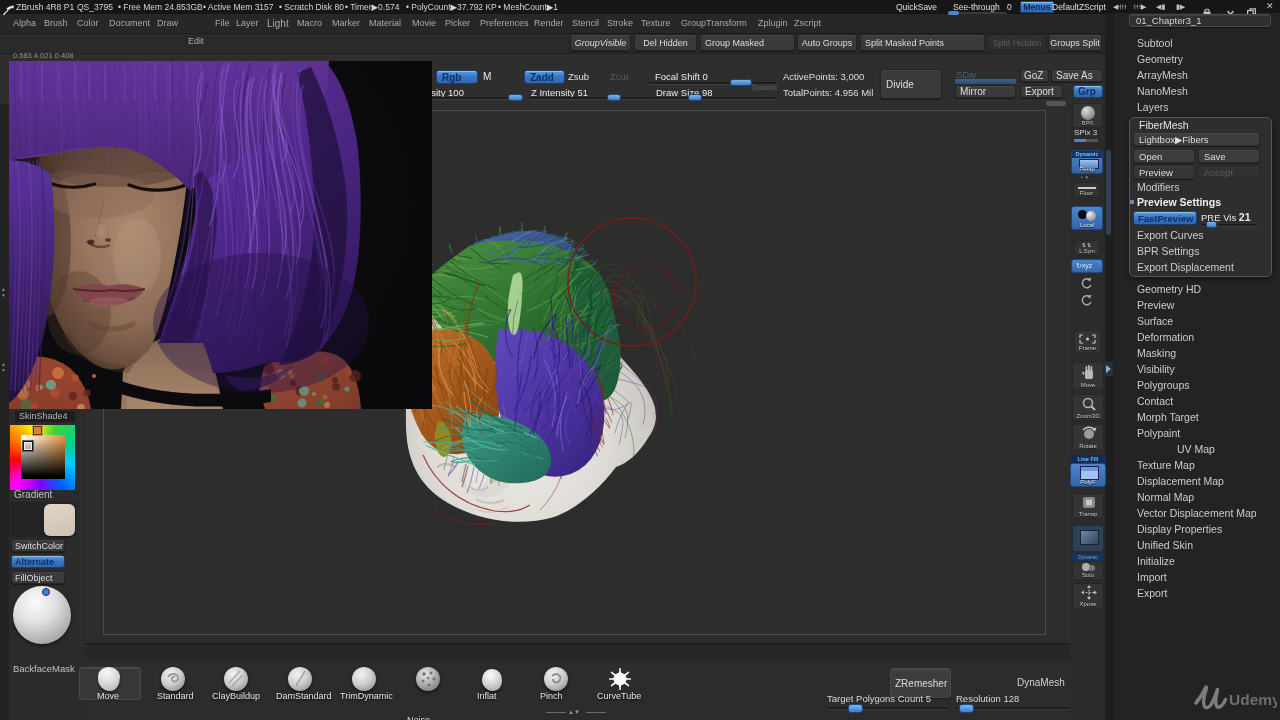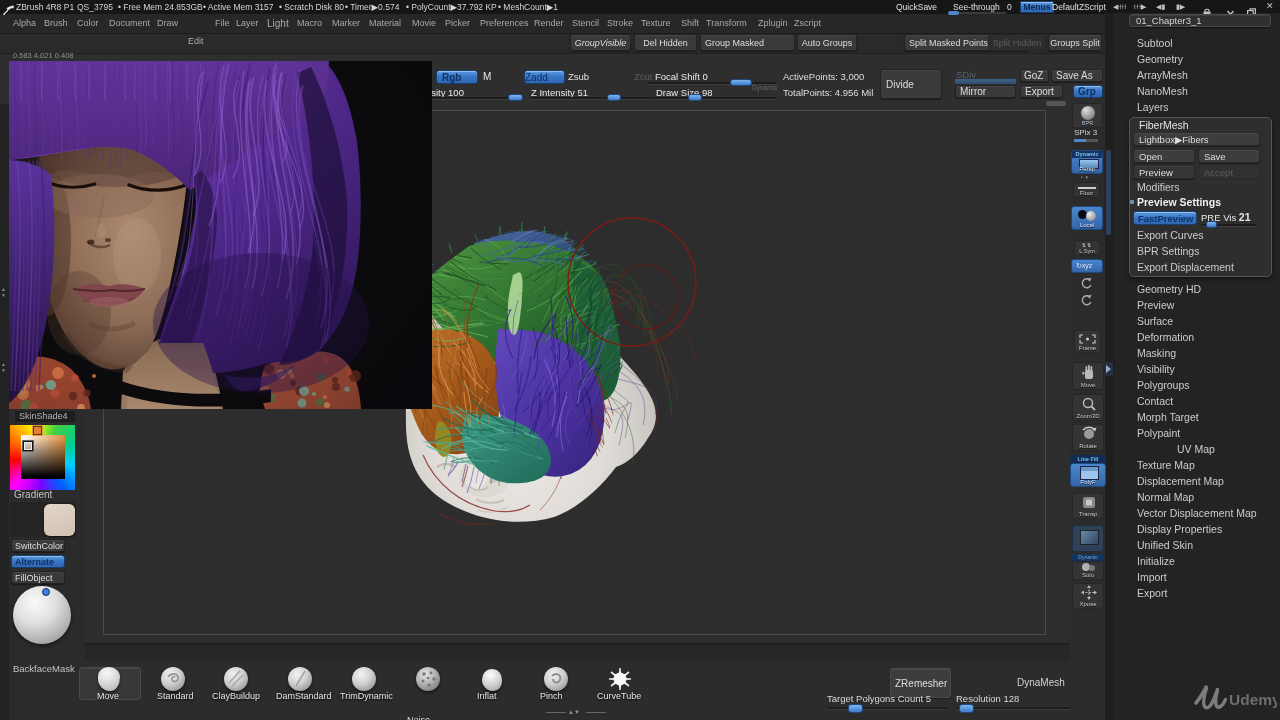--- a/index.html
+++ b/index.html
@@ -62,36 +62,36 @@
 <div style="position:absolute;left:297px;top:19px;font-size:9px;color:#a9a9a9;font-weight:400;white-space:nowrap;line-height:1;">Macro</div>
 <div style="position:absolute;left:332px;top:19px;font-size:9px;color:#a9a9a9;font-weight:400;white-space:nowrap;line-height:1;">Marker</div>
 <div style="position:absolute;left:369px;top:19px;font-size:9px;color:#a9a9a9;font-weight:400;white-space:nowrap;line-height:1;">Material</div>
 <div style="position:absolute;left:412px;top:19px;font-size:9px;color:#a9a9a9;font-weight:400;white-space:nowrap;line-height:1;">Movie</div>
 <div style="position:absolute;left:445px;top:19px;font-size:9px;color:#a9a9a9;font-weight:400;white-space:nowrap;line-height:1;">Picker</div>
 <div style="position:absolute;left:480px;top:19px;font-size:9px;color:#a9a9a9;font-weight:400;white-space:nowrap;line-height:1;">Preferences</div>
 <div style="position:absolute;left:534px;top:19px;font-size:9px;color:#a9a9a9;font-weight:400;white-space:nowrap;line-height:1;">Render</div>
 <div style="position:absolute;left:572px;top:19px;font-size:9px;color:#a9a9a9;font-weight:400;white-space:nowrap;line-height:1;">Stencil</div>
 <div style="position:absolute;left:607px;top:19px;font-size:9px;color:#a9a9a9;font-weight:400;white-space:nowrap;line-height:1;">Stroke</div>
 <div style="position:absolute;left:641px;top:19px;font-size:9px;color:#a9a9a9;font-weight:400;white-space:nowrap;line-height:1;">Texture</div>
-<div style="position:absolute;left:681px;top:19px;font-size:9px;color:#a9a9a9;font-weight:400;white-space:nowrap;line-height:1;">Shift</div>
+<div style="position:absolute;left:681px;top:19px;font-size:9px;color:#a9a9a9;font-weight:400;white-space:nowrap;line-height:1;">Group</div>
 <div style="position:absolute;left:706px;top:19px;font-size:9px;color:#a9a9a9;font-weight:400;white-space:nowrap;line-height:1;">Transform</div>
 <div style="position:absolute;left:758px;top:19px;font-size:9px;color:#a9a9a9;font-weight:400;white-space:nowrap;line-height:1;">Zplugin</div>
 <div style="position:absolute;left:794px;top:19px;font-size:9px;color:#a9a9a9;font-weight:400;white-space:nowrap;line-height:1;">Zscript</div>
 <div style="position:absolute;left:570px;top:34px;width:61px;height:17px;background:#3a3a3a;border:1px solid #232323;border-radius:3px;font-size:9px;color:#dedede;line-height:16px;text-align:center;box-shadow:inset 0 1px 0 rgba(255,255,255,.07),0 1px 1px rgba(0,0,0,.4);box-sizing:border-box;white-space:nowrap;overflow:hidden;font-style:italic;">GroupVisible</div>
 <div style="position:absolute;left:634px;top:34px;width:63px;height:17px;background:#3a3a3a;border:1px solid #232323;border-radius:3px;font-size:9px;color:#dedede;line-height:16px;text-align:center;box-shadow:inset 0 1px 0 rgba(255,255,255,.07),0 1px 1px rgba(0,0,0,.4);box-sizing:border-box;white-space:nowrap;overflow:hidden;">Del Hidden</div>
 <div style="position:absolute;left:700px;top:34px;width:95px;height:17px;background:#3a3a3a;border:1px solid #232323;border-radius:3px;font-size:9px;color:#dedede;line-height:16px;padding-left:4px;box-shadow:inset 0 1px 0 rgba(255,255,255,.07),0 1px 1px rgba(0,0,0,.4);box-sizing:border-box;white-space:nowrap;overflow:hidden;">Group Masked</div>
 <div style="position:absolute;left:797px;top:34px;width:60px;height:17px;background:#3a3a3a;border:1px solid #232323;border-radius:3px;font-size:9px;color:#dedede;line-height:16px;text-align:center;box-shadow:inset 0 1px 0 rgba(255,255,255,.07),0 1px 1px rgba(0,0,0,.4);box-sizing:border-box;white-space:nowrap;overflow:hidden;">Auto Groups</div>
-<div style="position:absolute;left:860px;top:34px;width:125px;height:17px;background:#3a3a3a;border:1px solid #232323;border-radius:3px;font-size:9px;color:#dedede;line-height:16px;padding-left:4px;box-shadow:inset 0 1px 0 rgba(255,255,255,.07),0 1px 1px rgba(0,0,0,.4);box-sizing:border-box;white-space:nowrap;overflow:hidden;margin-left:44px;">Split Masked Points</div>
+<div style="position:absolute;left:860px;top:34px;width:125px;height:17px;background:#3a3a3a;border:1px solid #232323;border-radius:3px;font-size:9px;color:#dedede;line-height:16px;padding-left:4px;box-shadow:inset 0 1px 0 rgba(255,255,255,.07),0 1px 1px rgba(0,0,0,.4);box-sizing:border-box;white-space:nowrap;overflow:hidden;">Split Masked Points</div>
 <div style="position:absolute;left:988px;top:34px;width:58px;height:17px;background:#2e2e2e;border:1px solid #262626;border-radius:3px;font-size:9px;color:#5d5d5d;line-height:16px;text-align:center;box-sizing:border-box;white-space:nowrap;overflow:hidden;">Split Hidden</div>
 <div style="position:absolute;left:1048px;top:34px;width:54px;height:17px;background:#3a3a3a;border:1px solid #232323;border-radius:3px;font-size:9px;color:#dedede;line-height:16px;text-align:center;box-shadow:inset 0 1px 0 rgba(255,255,255,.07),0 1px 1px rgba(0,0,0,.4);box-sizing:border-box;white-space:nowrap;overflow:hidden;">Groups Split</div>
 <div style="position:absolute;left:436px;top:70px;width:42px;height:14px;background:linear-gradient(#5e9ee4,#3a76c4 45%,#2f66b4);border:1px solid #17406e;border-radius:3px;box-shadow:inset 0 1px 0 rgba(255,255,255,.35);font-size:10px;color:#0d3264;font-weight:700;line-height:13px;padding-left:5px;box-sizing:border-box;white-space:nowrap;overflow:hidden;">Rgb</div>
 <div style="position:absolute;left:483px;top:72px;font-size:10px;color:#e8e8e8;font-weight:400;white-space:nowrap;line-height:1;">M</div>
-<div style="position:absolute;left:524px;top:70px;width:41px;height:14px;background:linear-gradient(#5e9ee4,#3a76c4 45%,#2f66b4);border:1px solid #17406e;border-radius:3px;box-shadow:inset 0 1px 0 rgba(255,255,255,.35);font-size:10px;color:#0d3264;font-weight:400;line-height:13px;box-sizing:border-box;white-space:nowrap;overflow:hidden;">Zadd</div>
+<div style="position:absolute;left:524px;top:70px;width:41px;height:14px;background:linear-gradient(#5e9ee4,#3a76c4 45%,#2f66b4);border:1px solid #17406e;border-radius:3px;box-shadow:inset 0 1px 0 rgba(255,255,255,.35);font-size:10px;color:#0d3264;font-weight:700;line-height:13px;padding-left:5px;box-sizing:border-box;white-space:nowrap;overflow:hidden;">Zadd</div>
 <div style="position:absolute;left:568px;top:72px;font-size:9.5px;color:#e0e0e0;font-weight:400;white-space:nowrap;line-height:1;">Zsub</div>
-<div style="position:absolute;left:610px;top:72px;font-size:9.5px;color:#5d5d5d;font-weight:400;white-space:nowrap;line-height:1;margin-left:24px;">Zcut</div>
+<div style="position:absolute;left:610px;top:72px;font-size:9.5px;color:#5d5d5d;font-weight:400;white-space:nowrap;line-height:1;">Zcut</div>
 <div style="position:absolute;left:655px;top:72px;font-size:9.5px;color:#eaeaea;font-weight:400;white-space:nowrap;line-height:1;">Focal Shift 0</div>
 <div style="position:absolute;left:649px;top:82px;width:127px;height:2px;background:#1d1d1d;box-shadow:0 1px 0 rgba(255,255,255,.08);"></div>
 <div style="position:absolute;left:730px;top:79px;width:22px;height:7px;border-radius:3px;background:linear-gradient(#7cb4ec,#3f7cc8);border:1px solid #1c4a80;box-sizing:border-box;"></div>
 <div style="position:absolute;left:390px;top:88px;font-size:9.5px;color:#eaeaea;font-weight:400;white-space:nowrap;line-height:1;">Rgb Intensity 100</div>
 <div style="position:absolute;left:386px;top:97px;width:136px;height:2px;background:#1d1d1d;box-shadow:0 1px 0 rgba(255,255,255,.08);"></div>
 <div style="position:absolute;left:508px;top:94px;width:15px;height:7px;border-radius:3px;background:linear-gradient(#7cb4ec,#3f7cc8);border:1px solid #1c4a80;box-sizing:border-box;"></div>
 <div style="position:absolute;left:531px;top:88px;font-size:9.5px;color:#eaeaea;font-weight:400;white-space:nowrap;line-height:1;">Z Intensity 51</div>
 <div style="position:absolute;left:530px;top:97px;width:124px;height:2px;background:#1d1d1d;box-shadow:0 1px 0 rgba(255,255,255,.08);"></div>
 <div style="position:absolute;left:607px;top:94px;width:14px;height:7px;border-radius:3px;background:linear-gradient(#7cb4ec,#3f7cc8);border:1px solid #1c4a80;box-sizing:border-box;"></div>
 <div style="position:absolute;left:656px;top:88px;font-size:9.5px;color:#eaeaea;font-weight:400;white-space:nowrap;line-height:1;">Draw Size 98</div>

